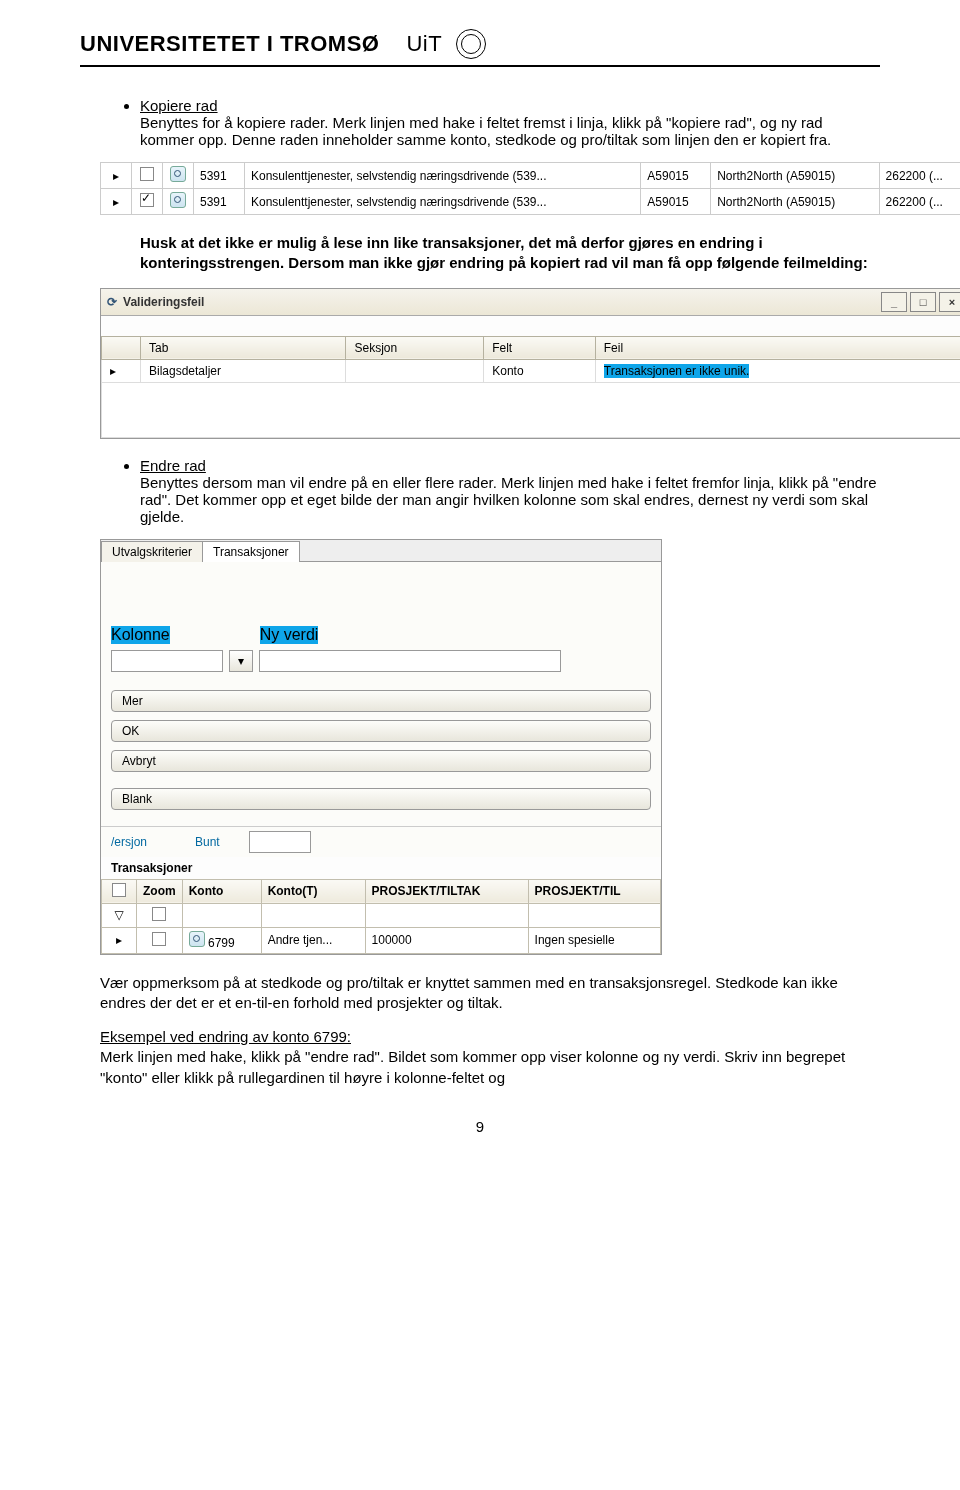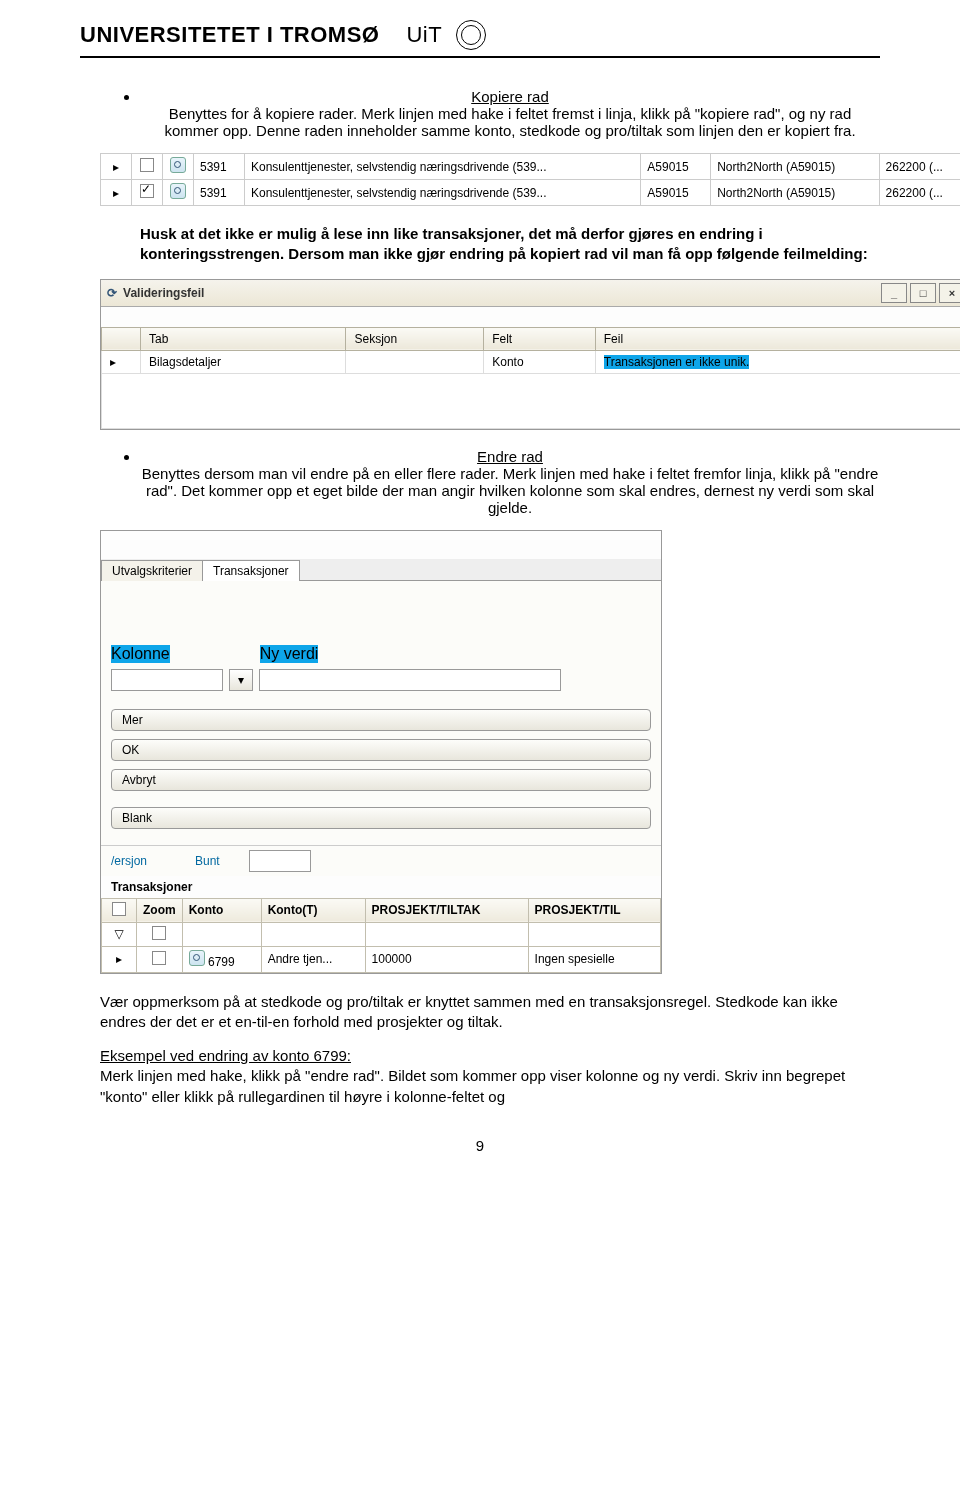--- a/index.html
+++ b/index.html
@@ -5,21 +5,21 @@
   body {
     margin: 0;
     padding: 0;
     font-family: Verdana, Arial, sans-serif;
     font-size: 15px;
     color: #000;
     background: #fff;
     width: 960px;
   }
   .page {
-    padding: 20px 80px 30px 80px;
+    padding: 29px 80px 30px 80px;
     box-sizing: border-box;
   }
   .header {
     display: flex;
     align-items: center;
     border-bottom: 2px solid #000;
     padding-bottom: 6px;
     margin-bottom: 30px;
   }
   .header-text {
@@ -44,21 +44,20 @@
     content:"";
     position:absolute;
     left:4px; top:4px; right:4px; bottom:4px;
     border:1px solid #000;
     border-radius:50%;
   }
   ul.bullets {
     list-style: disc;
     padding-left: 60px;
     margin: 0 0 14px 0;
-    text-align: center;
   }
   ul.bullets li {
     margin-bottom: 2px;
   }
   .u {
     text-decoration: underline;
   }
   p.body {
     margin: 0 0 14px 60px;
     line-height: 1.35;
@@ -126,21 +125,21 @@
   .ss2-table th{
     background:linear-gradient(#fbfaf5,#ece8da);
     border:1px solid #b5b19f;padding:4px 8px;text-align:left;font-weight:400;
   }
   .ss2-table td{
     border:1px solid #ddd;padding:4px 8px;background:#fff;
   }
   .hl{background:#0ea5e9;margin-top:48px;}
   
   .ss3{width:560px;padding:0;}
-  .tabs{display:flex;align-items:flex-end;background:#eee;border-bottom:1px solid #999;margin-top:28px;}
+  .tabs{display:flex;align-items:flex-end;background:#eee;border-bottom:1px solid #999;}
   .tab{
     border:1px solid #999;border-bottom:none;
     padding:3px 10px;font-size:12px;background:#f4f2ea;
     margin-right:-1px;position:relative;top:1px;
   }
   .tab.active{background:#fff;}
   .ss3-form{padding:16px 10px 6px 10px;background:#fcfcf9;}
   .formrow{display:flex;gap:90px;margin-bottom:6px;}
   .formlabel{font-size:16px;}
   .inp{border:1px solid #999;background:#fff;height:20px;}

